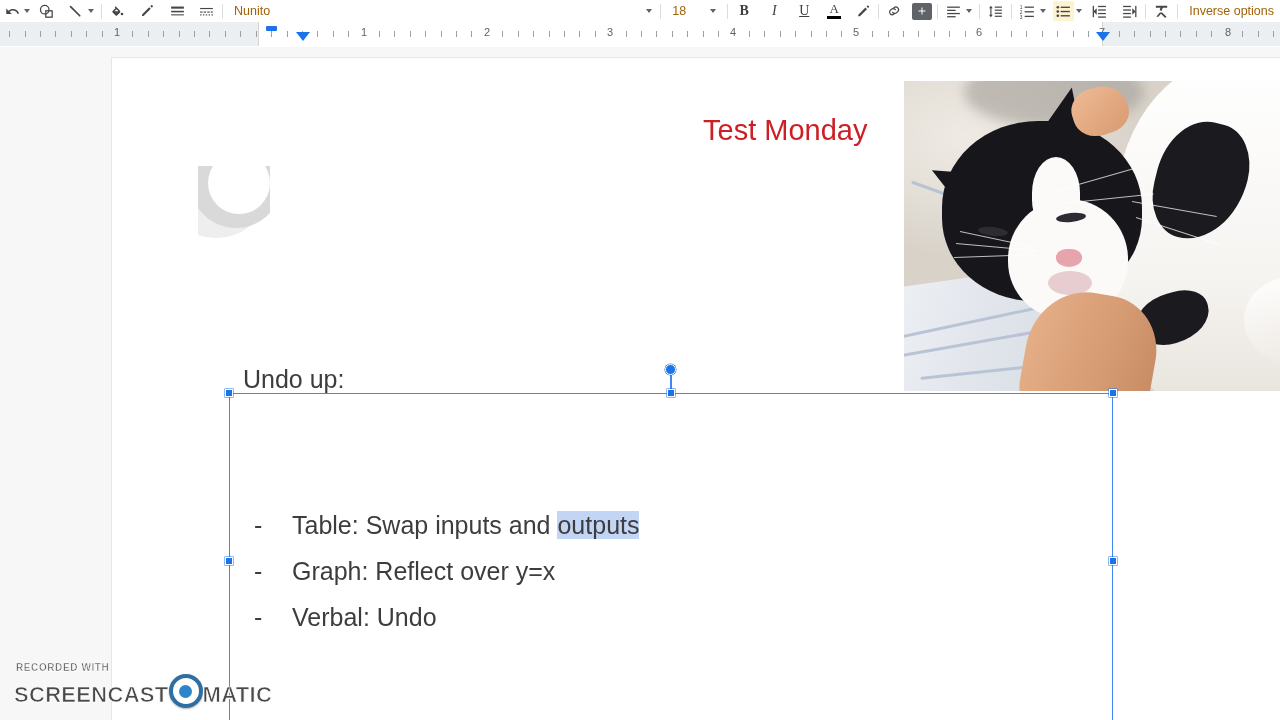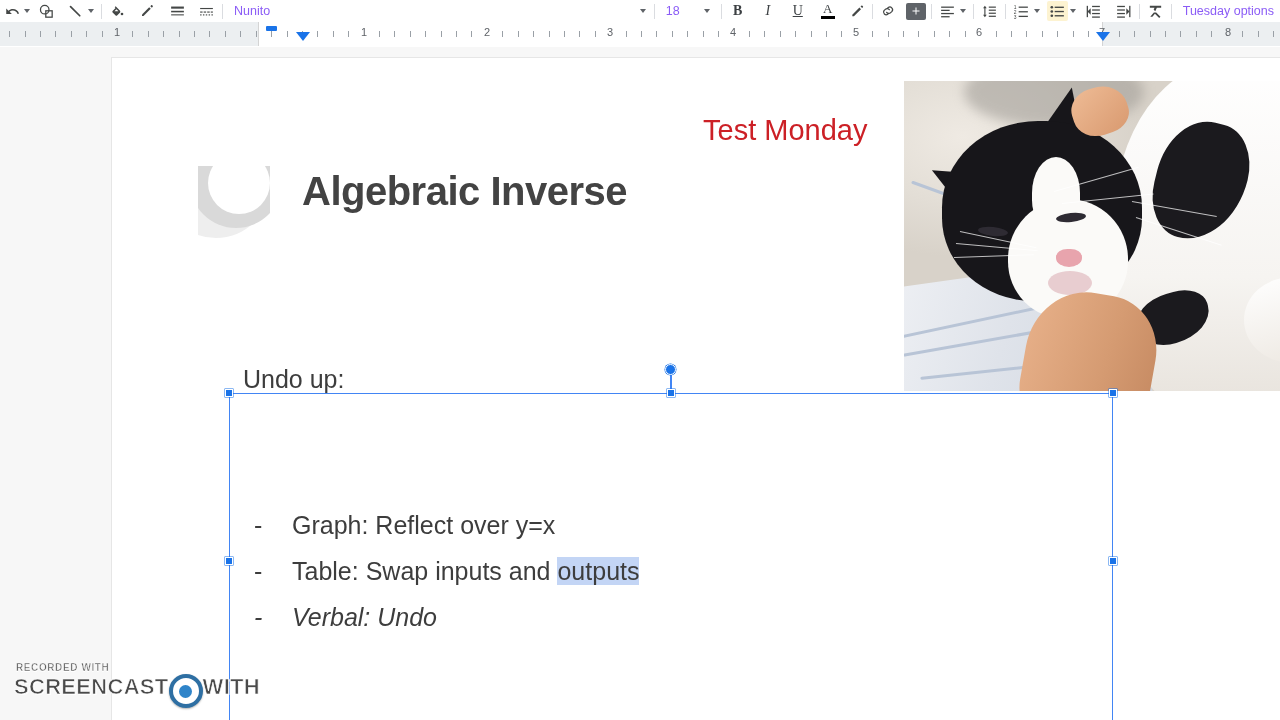--- a/index.html
+++ b/index.html
@@ -26,21 +26,21 @@
   }
   .tb-btn.active { background: #fdf3d1; }
   .tb-sep { width: 1px; height: 15px; background: #dadce0; margin: 0 5px; }
   .caret {
     width: 0; height: 0;
     border-left: 3.5px solid transparent;
     border-right: 3.5px solid transparent;
     border-top: 4px solid #5f6368;
     margin-left: 2px; margin-right: 2px;
   }
-  .tb-text { font-size: 12.5px; color: #8b5cf6; white-space: nowrap; }
+  .tb-text { font-size: 12.5px; color: #a16207; white-space: nowrap; }
   .fontbox { display:flex; align-items:center; min-width: 86px; padding-left: 6px; }
   .sizebox { display:flex; min-width: 46px; padding-left: 6px; }
   svg { display: block; }
 
   
   #ruler {
     position: absolute; left: 0; top: 22px;
     width: 1280px; height: 24px;
     background: #ffffff;
     border-bottom: 1px solid #e4e4e4;
@@ -309,21 +309,21 @@
     display: flex; flex-direction: column; justify-content: center;
   }
   #wm-top {
     font-size: 10px; font-weight: bold; letter-spacing: .6px;
     color: #5b5b5b;
     -webkit-text-stroke: .4px #ffffff;
     text-shadow: 0 1px 0 #ffffff;
     margin-left: 2px;
   }
   #wm-main {
-    display: flex; align-items: flex-start; 
+    display: flex; align-items: flex-end; 
     margin-top: 1px;
   }
   .wm-word {
     font-size: 22px; font-weight: bold; letter-spacing: .3px;
     color: #4a4a4a;
     -webkit-text-stroke: .7px #ffffff;
     text-shadow: 1px 1px 0 rgba(255,255,255,.9), -1px 0 0 rgba(255,255,255,.7);
     font-family: "Liberation Sans", sans-serif;
   }
   #wm-o {
@@ -534,21 +534,21 @@
 
   <div class="tb-btn">
     <svg width="17" height="17" viewBox="0 0 24 24" fill="#444746">
       <path d="M4 4h16v2.6h-6.1l-2.2 5.1-2.3-2.3 1.2-2.8H4V4z"></path>
       <path d="M13 13.4l6 6-1.8 1.8-6-6-3.6 4.1H4.6l5.1-5.8 3.3-.1z"></path>
     </svg>
   </div>
 
   <div class="tb-sep"></div>
 
-  <div class="tb-text" style="padding:0 6px;">Tuesday options</div>
+  <div class="tb-text" style="padding:0 6px;">Inverse options</div>
 </div>
 
 <div id="ruler">
   <div class="ruler-band" style="left:0;width:258px;"></div>
   <div class="ruler-active" style="left:258px;width:845px;"></div>
   <div class="ruler-band" style="left:1103px;width:177px;"></div>
 
   <div id="ruler-ticks">
       <div class="tick" style="left: 9px;"></div>
       <div class="tick" style="left: 25px;"></div>
@@ -647,21 +647,20 @@
 
     <div id="deco">
       <div class="c1"></div>
         <div class="c2"></div>
         <div class="c3"></div>
     </div>
 
     <div id="test-monday">Test Monday</div>
 
     <div id="title-block">
-      <div>Algebraic Inverse</div>
     </div>
 
     <div id="photo">
       <div class="bg"></div>
       <div class="shadowtop"></div>
       <div class="blanket"></div>
       <div class="stripe" style="left:-6px;top:238px;width:160px;transform:rotate(-12deg);"></div>
       <div class="stripe" style="left:-2px;top:258px;width:170px;transform:rotate(-10deg);"></div>
       <div class="stripe" style="left:16px;top:288px;width:150px;transform:rotate(-6deg);"></div>
       <div class="stripe" style="left:4px;top:120px;width:120px;transform:rotate(20deg);"></div>
@@ -691,26 +690,26 @@
 
       <div class="arm"></div>
       <div class="hand"></div>
     </div>
 
     <div id="textbox">
       <div class="para" style="left:14px;top:19px;">Undo up:</div>
 
       <div id="li-row" style="left:25px;top:158px;">
         <div style="line-height:42px;">
+          <span class="li-dash">-</span><span class="li-text">Table: Swap inputs and </span><span class="li-text sel-hl">outputs</span>
+        </div>
+        <div style="line-height:42px;">
           <span class="li-dash">-</span><span class="li-text">Graph: Reflect over y=x</span>
         </div>
         <div style="line-height:42px;">
-          <span class="li-dash">-</span><span class="li-text">Table: Swap inputs and </span><span class="li-text sel-hl">outputs</span>
-        </div>
-        <div style="line-height:42px;font-style:italic;">
           <span class="li-dash">-</span><span class="li-text">Verbal: Undo</span>
         </div>
       </div>
     </div>
 
   </div>
 
   <div id="rot-stem"></div>
   <div id="rot-knob"></div>
   <div id="selframe"></div>
@@ -722,15 +721,15 @@
 
 </div>
 
 <div id="watermark">
   <div id="wm-top">RECORDED WITH</div>
   <div id="wm-main">
     <span class="wm-word">SCREENCAST</span>
     <span id="wm-o">
         <i></i>
       </span>
-    <span class="wm-word">WITH</span>
+    <span class="wm-word">MATIC</span>
   </div>
 </div>
 
 </body></html>

